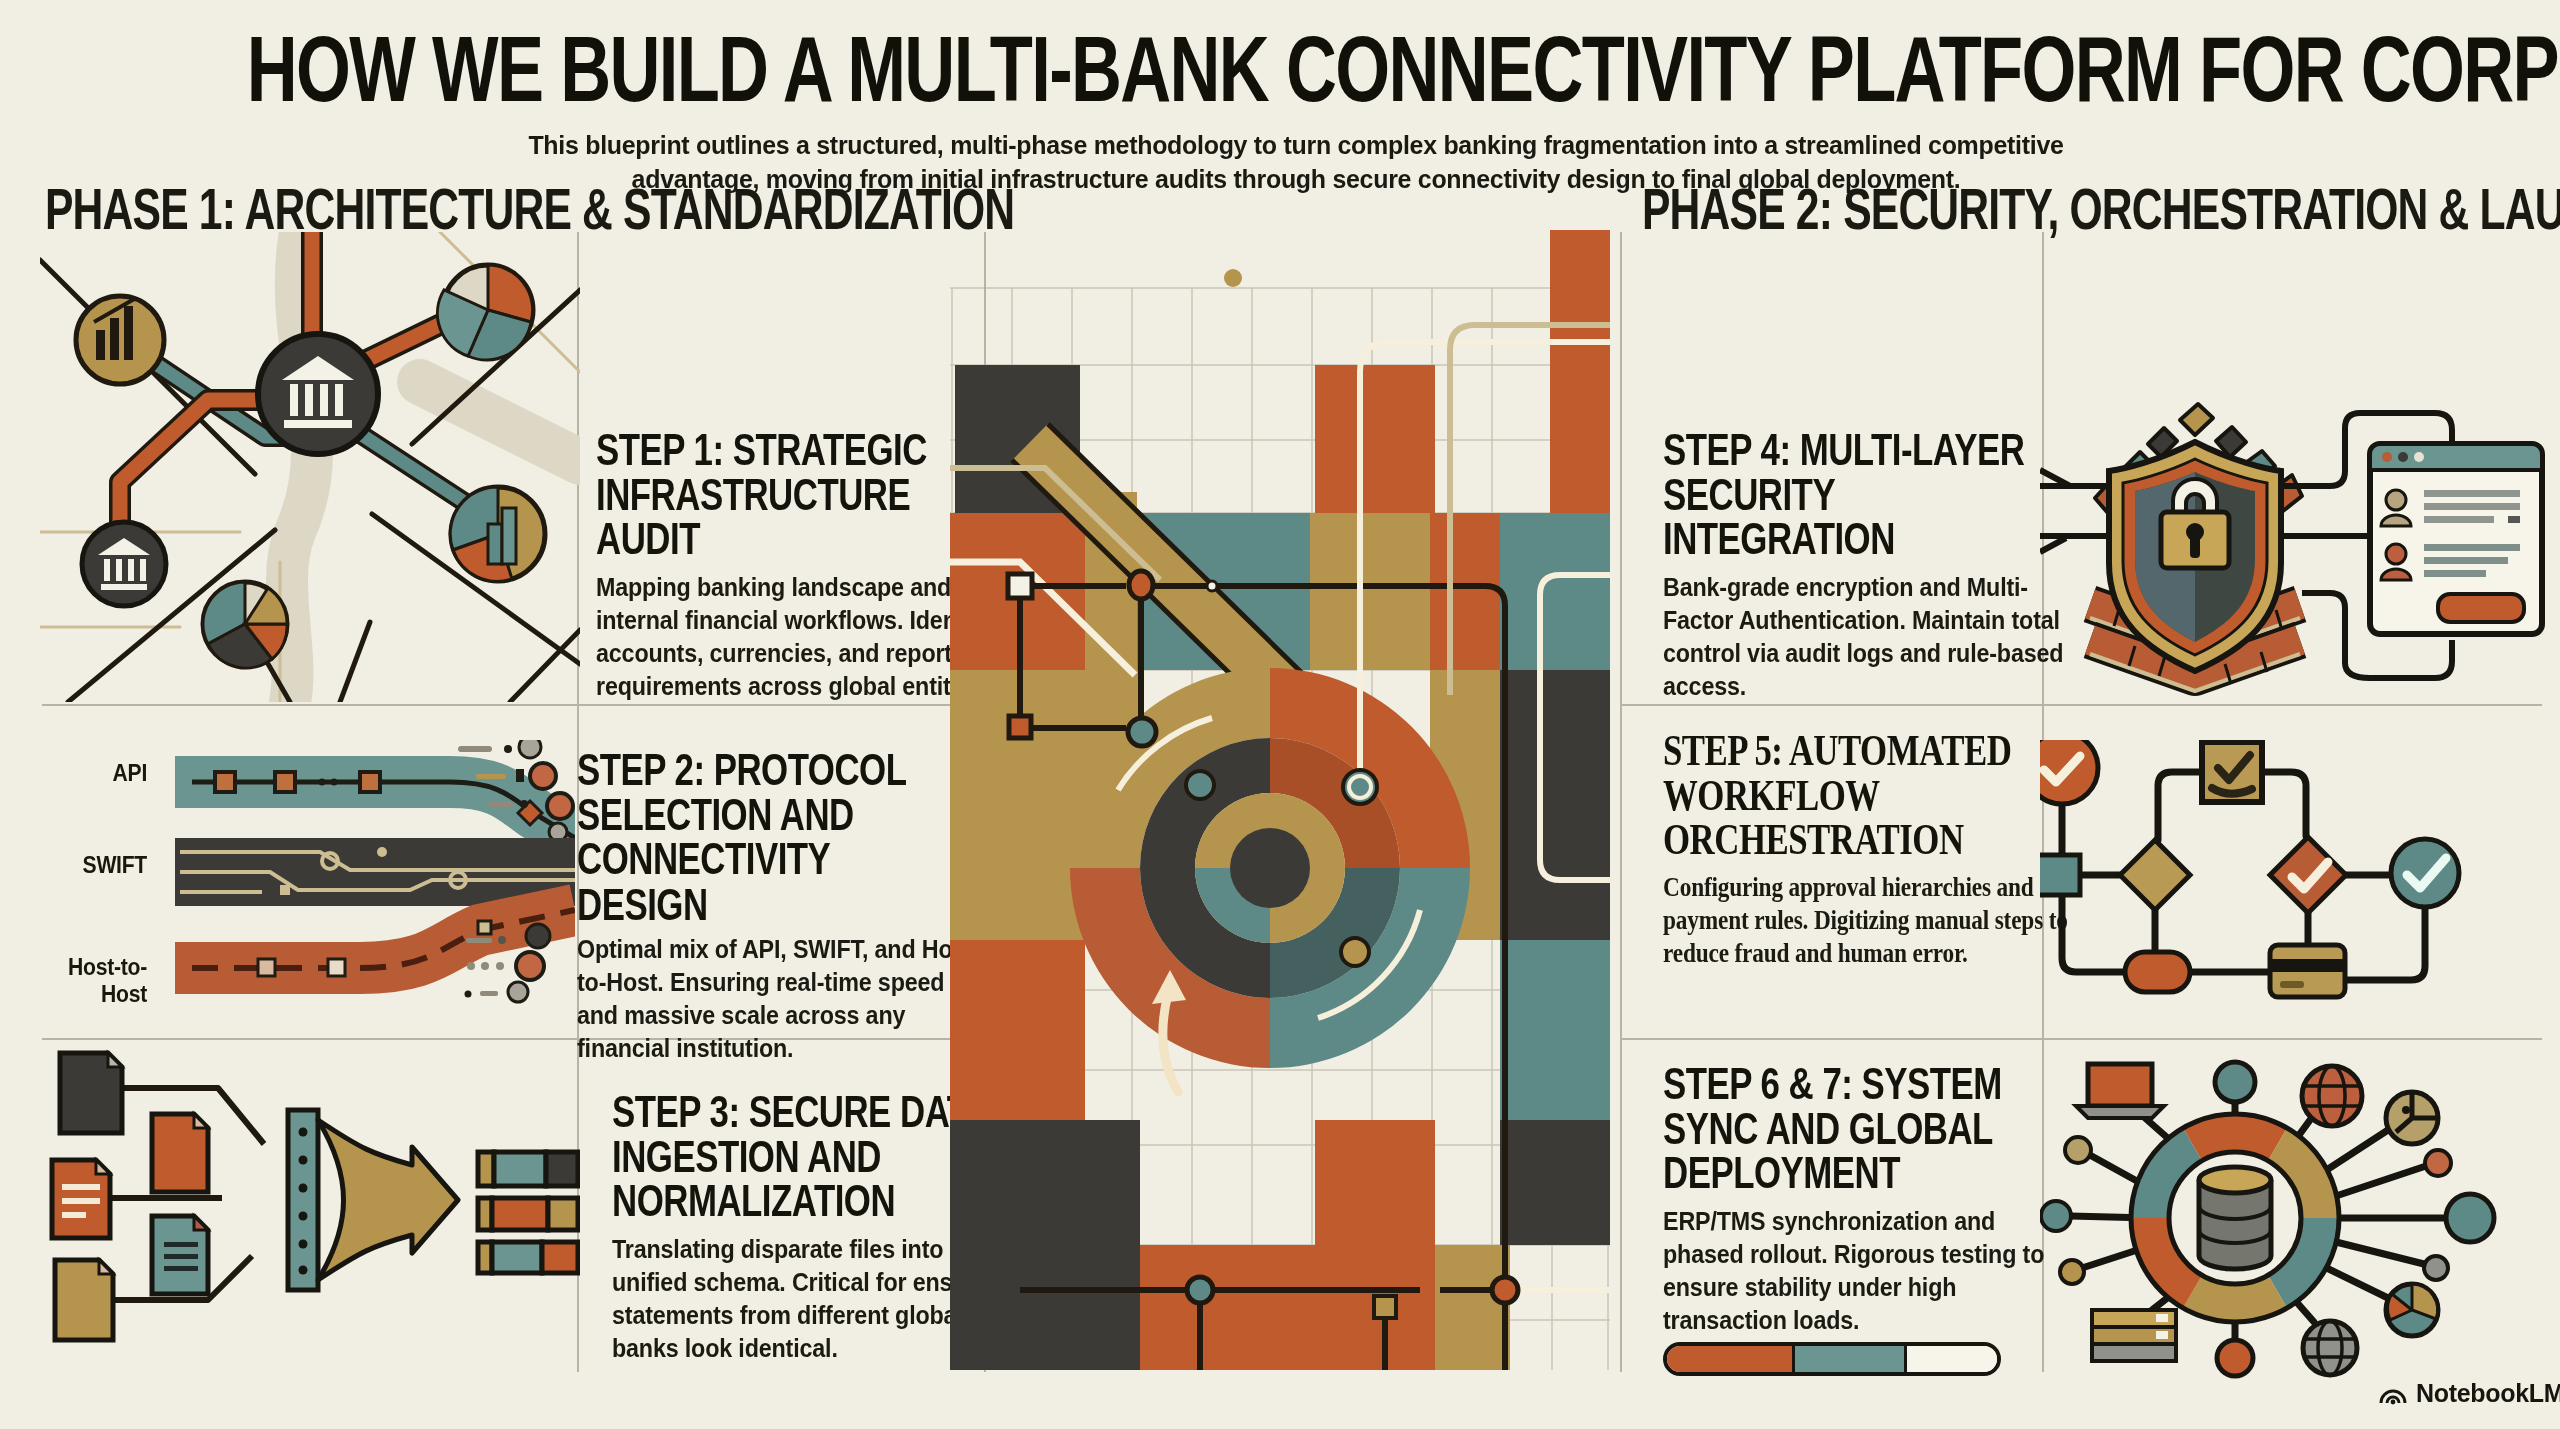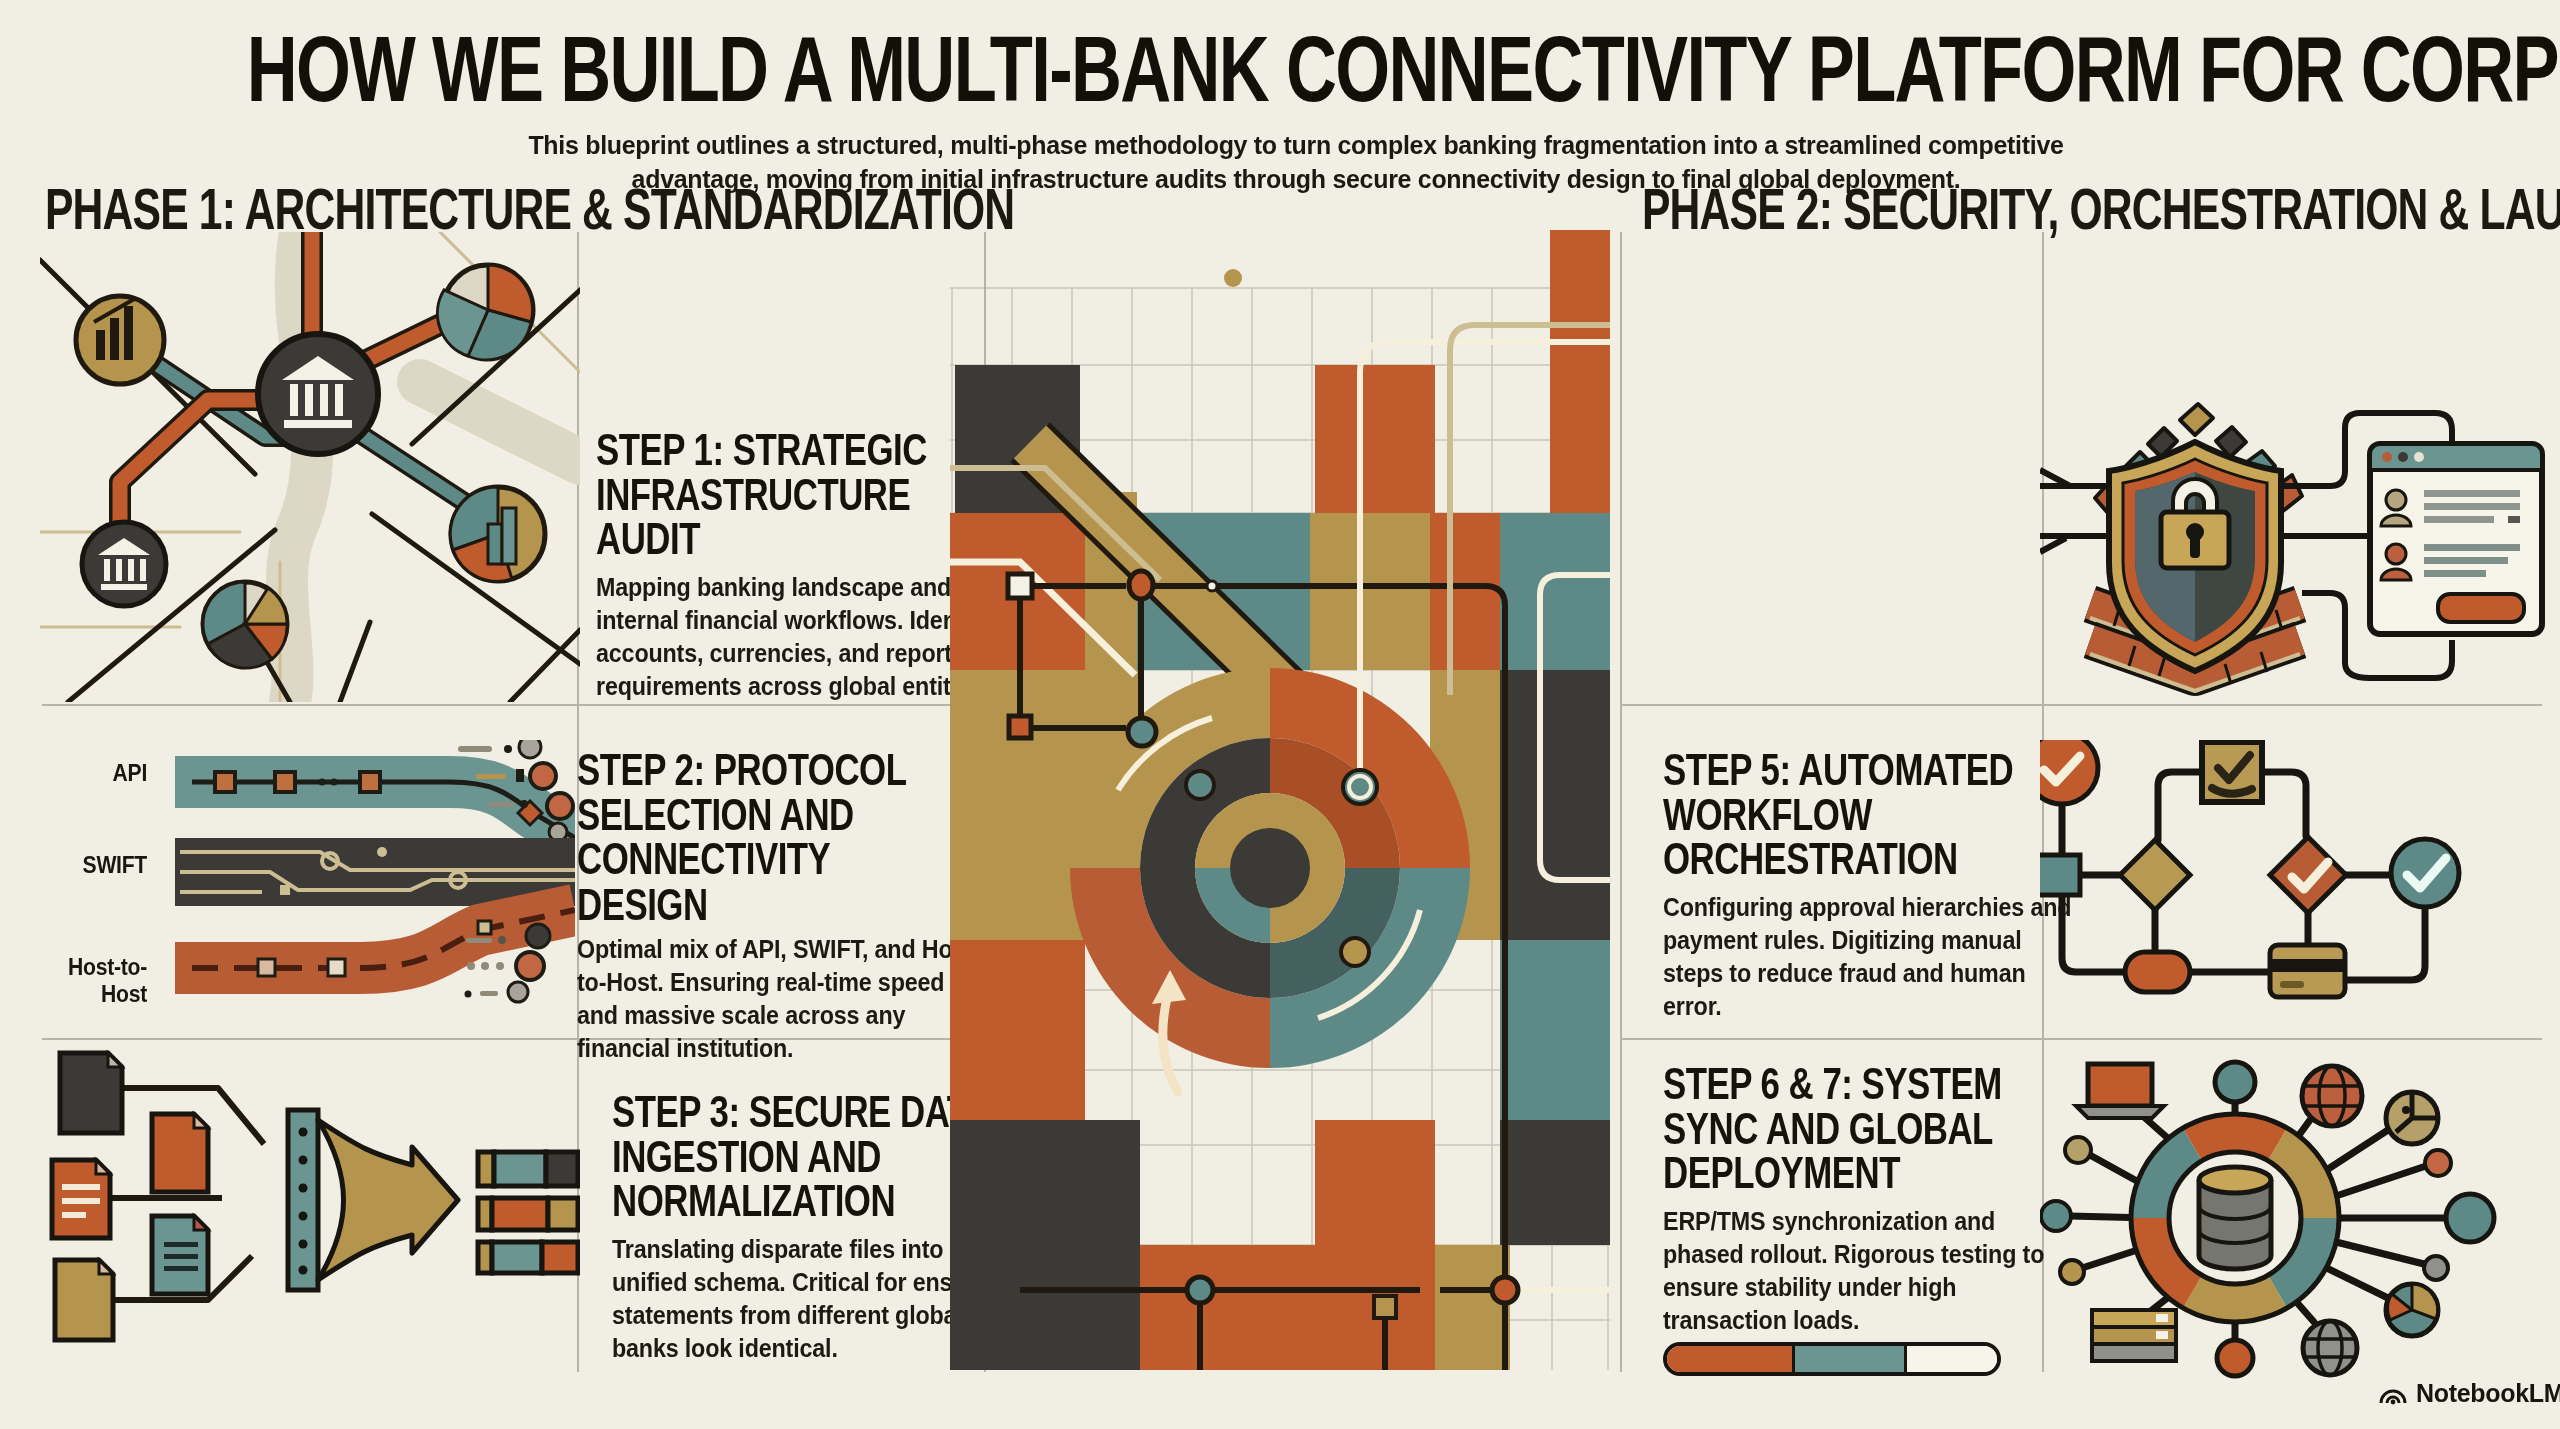--- a/index.html
+++ b/index.html
@@ -77,21 +77,25 @@
     <div class="step-body">Mapping banking landscape and internal financial workflows. Identify accounts, currencies, and reporting requirements across global entities.</div>
   </div>
   <div class="step" style="left:577px;top:748px;">
     <div class="step-title">STEP 2: PROTOCOL SELECTION AND CONNECTIVITY DESIGN</div>
     <div class="step-body">Optimal mix of API, SWIFT, and Host-to-Host. Ensuring real-time speed and massive scale across any financial institution.</div>
   </div>
   <div class="step" style="left:612px;top:1090px;">
     <div class="step-title">STEP 3: SECURE DATA INGESTION AND NORMALIZATION</div>
     <div class="step-body">Translating disparate files into a unified schema. Critical for ensuring statements from different global banks look identical.</div>
   </div>
-  <div class="step" style="left:1663px;top:748px;">
+  <div class="step" style="left:1663px;top:428px;">
+    <div class="step-title">STEP 4: MULTI-LAYER SECURITY INTEGRATION</div>
+    <div class="step-body">Bank-grade encryption and Multi-Factor Authentication. Maintain total control via audit logs and rule-based access.</div>
+  </div>
+  <div class="step" style="left:1663px;top:728px;font-family:Liberation Serif, serif;">
     <div class="step-title">STEP 5: AUTOMATED WORKFLOW ORCHESTRATION</div>
     <div class="step-body">Configuring approval hierarchies and payment rules. Digitizing manual steps to reduce fraud and human error.</div>
   </div>
   <div class="step" style="left:1663px;top:1062px;">
     <div class="step-title">STEP 6 &amp; 7: SYSTEM SYNC AND GLOBAL DEPLOYMENT</div>
     <div class="step-body">ERP/TMS synchronization and phased rollout. Rigorous testing to ensure stability under high transaction loads.</div>
   </div>
 
   <div class="progress">
     <div class="seg1" style="background:#bf5b2d"></div>

